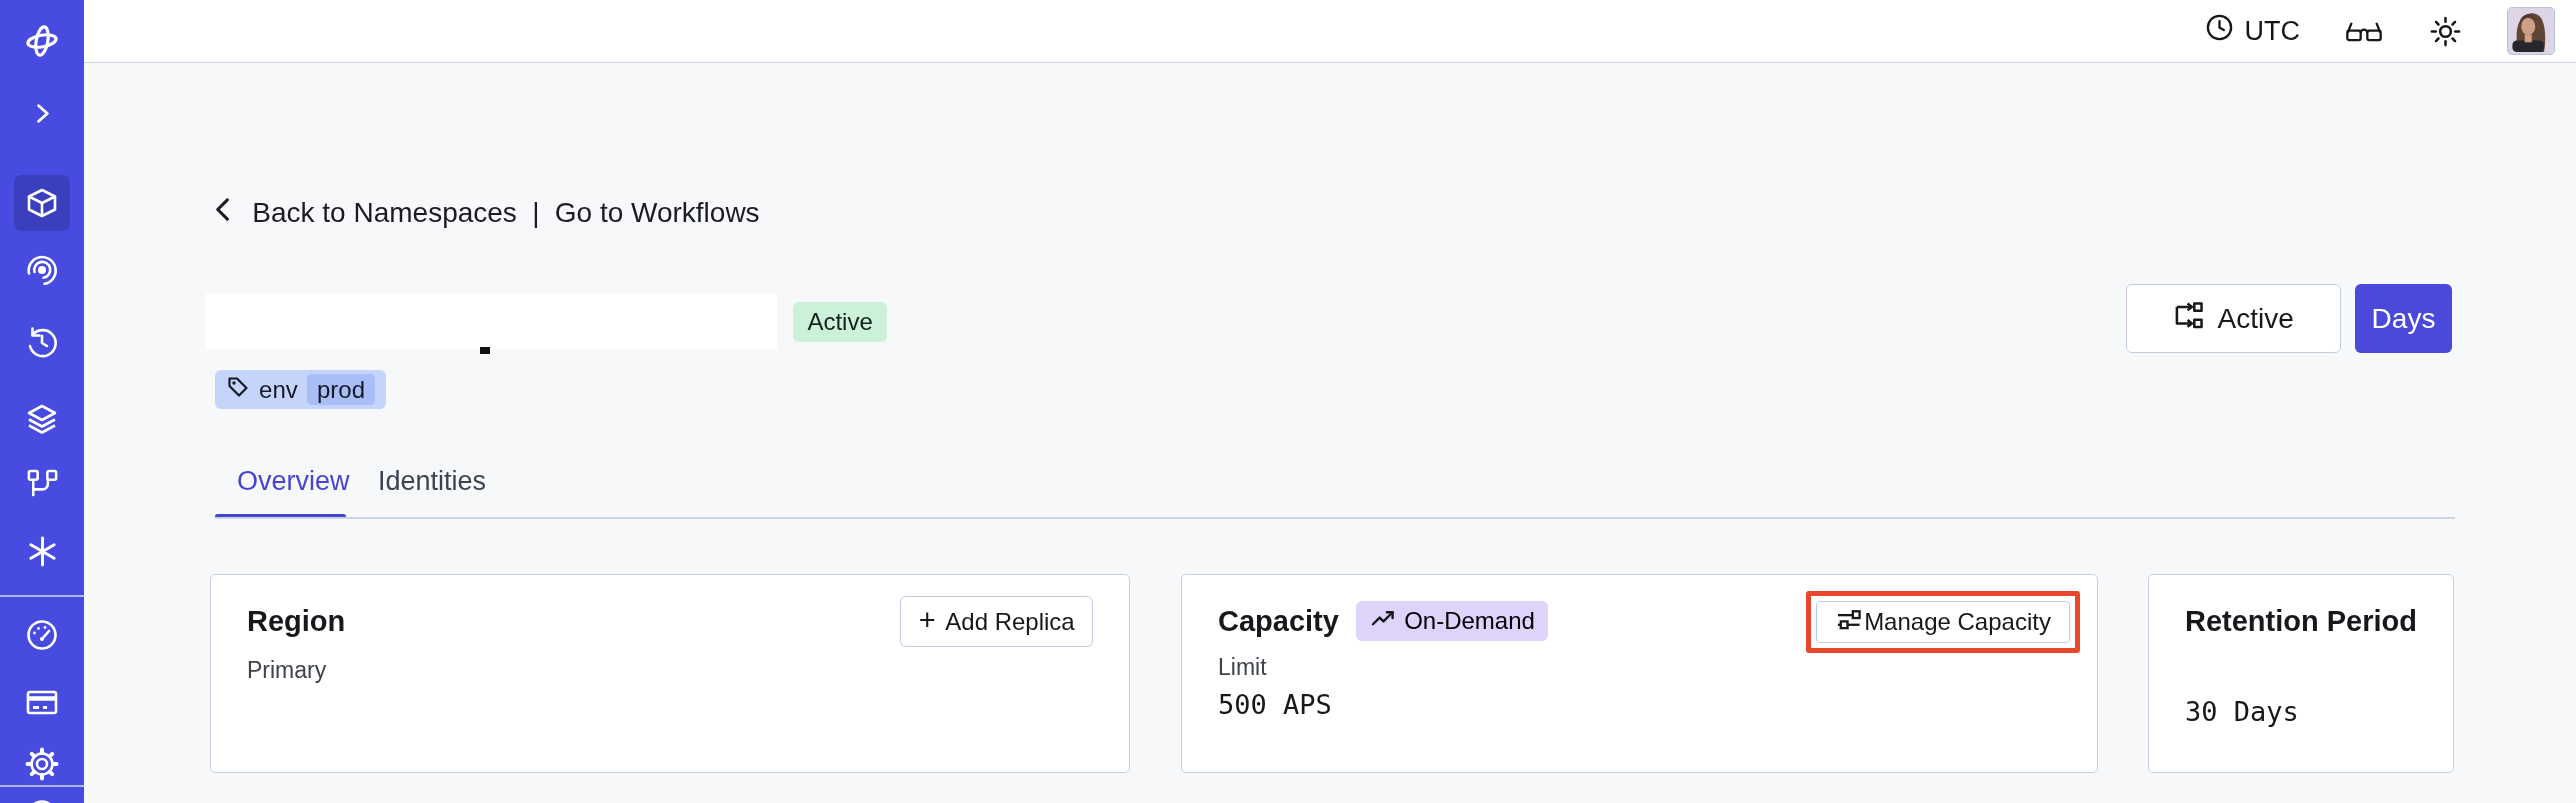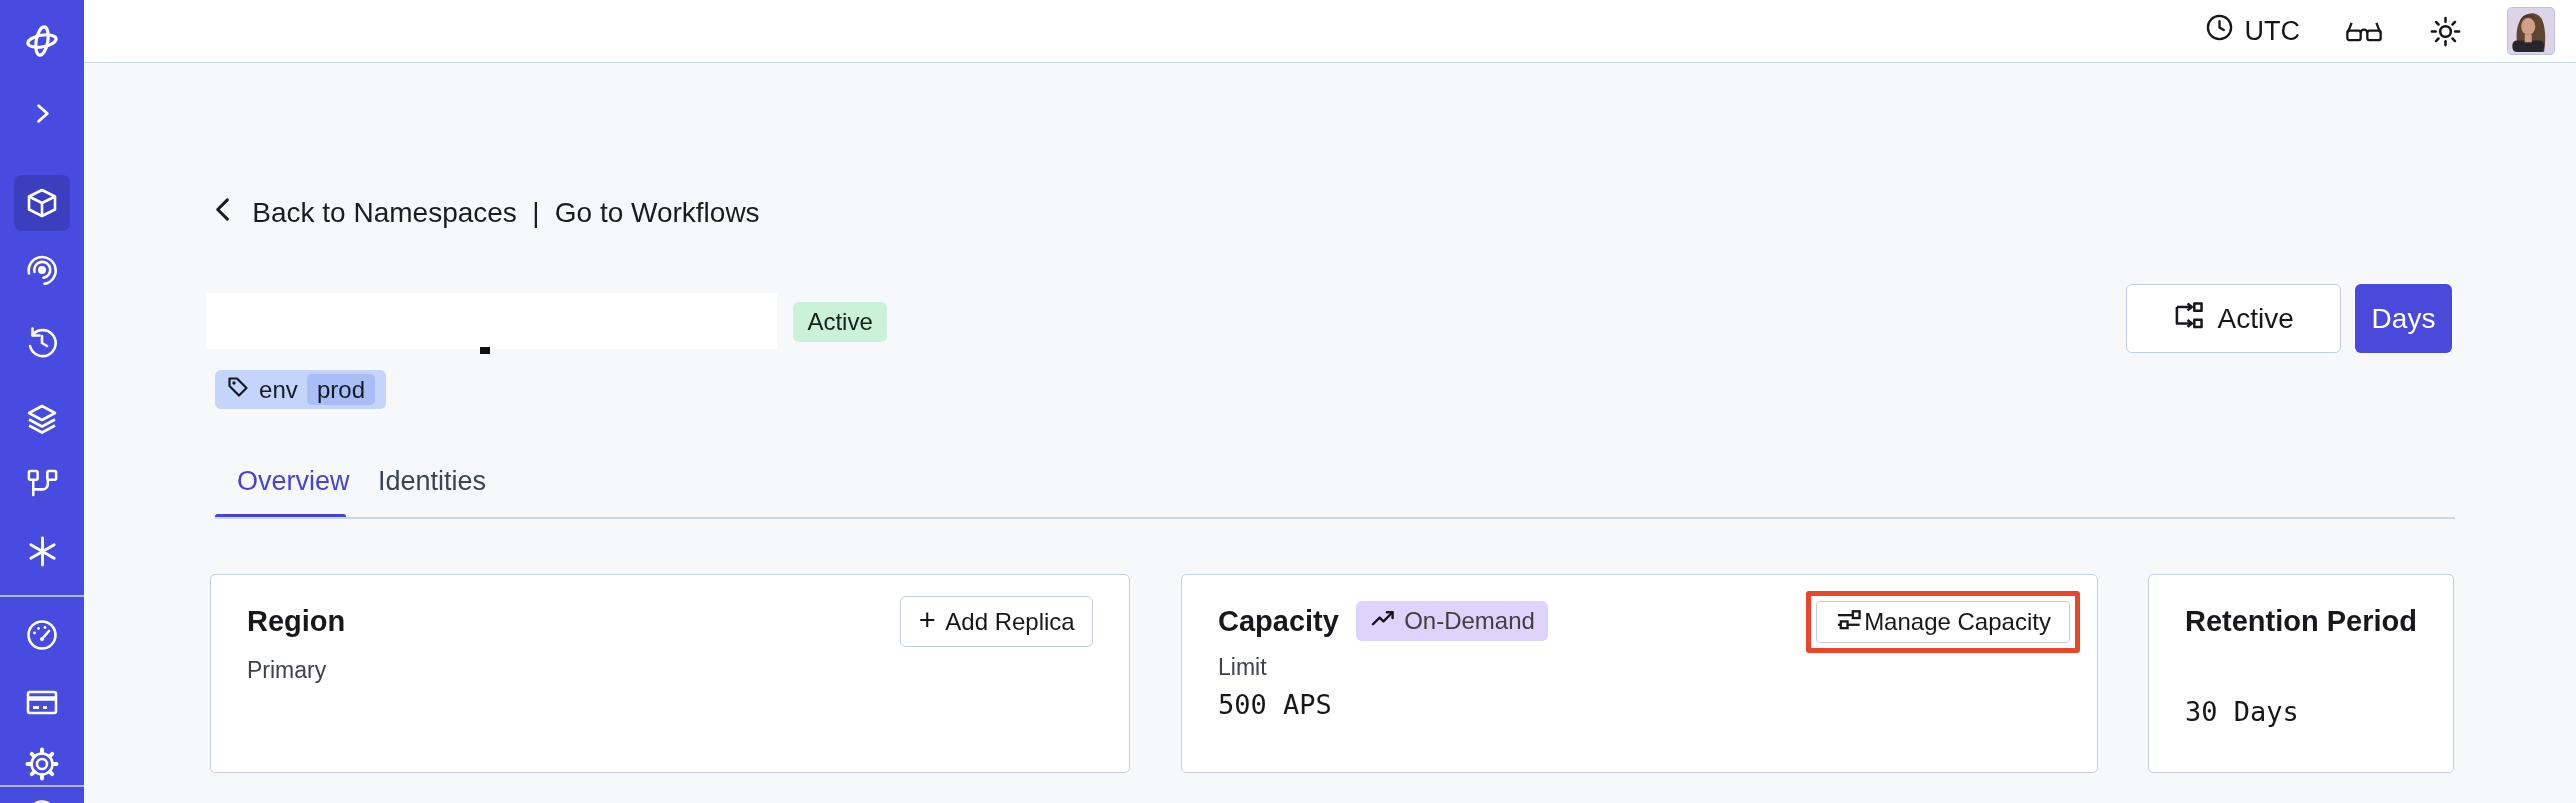--- a/index.html
+++ b/index.html
@@ -50,21 +50,21 @@
   .tab-underline-active { position:absolute; left:215px; top:514px; width:131px; height:4.8px; background:#4644d0; border-radius:2.9px; }
   .tab-baseline { position:absolute; left:215px; top:517px; width:2240px; height:1.9px; background:#ccd5e5; }
   
   .card { position:absolute; top:574px; height:199px; background:#fff; border:1.9px solid #c6d0e2; border-radius:5px; padding:21px 36px; }
   .card-region { left:210px; width:920px; }
   .card-capacity { left:1181px; width:917px; }
   .card-retention { left:2148px; width:306px; }
   .card-head { display:flex; align-items:flex-start; }
   .card-title { font-size:29px; font-weight:600; color:#17181c; line-height:50px; }
   .title-badge { margin-left:17.3px; align-self:center; height:40px; background:#ddd3fb; border-radius:5.8px;
-    padding:0 13.4px; display:flex; align-items:center; gap:8.6px; font-size:24px; color:#404040; }
+    padding:0 13.4px; display:flex; align-items:center; gap:8.6px; font-size:24px; color:#000000; }
   .card-label { margin-top:17.3px; font-size:23px; color:#3d424b; }
   .card-value { margin-top:8.6px; font-size:27px; color:#17181c; font-family:"DejaVu Sans Mono", monospace; }
   .region-value-row { margin-top:7.7px; display:flex; align-items:center; gap:12.5px; font-size:27px; color:#15171a; }
   .aws-badge { width:42px; height:42px; border:1.9px solid #d9dee8; border-radius:5.8px; background:#fff;
     display:flex; align-items:center; justify-content:center; }
   .btn-small { height:51px; font-size:24px; padding:0 17.3px; gap:9.6px; font-weight:400; }
   .add-replica { margin-left:auto; }
   .plus-glyph { font-size:29px; font-weight:400; line-height:1; margin-top:-2.9px; }
   .manage-highlight { position:absolute; right:17.3px; top:16.3px; border:5.8px solid #e8472a; border-radius:2.9px; padding:4.8px; background:transparent; }
   .manage-btn { position:relative; height:42px; font-size:24px; padding:0 18px; gap:2px; border-radius:3.8px; }

